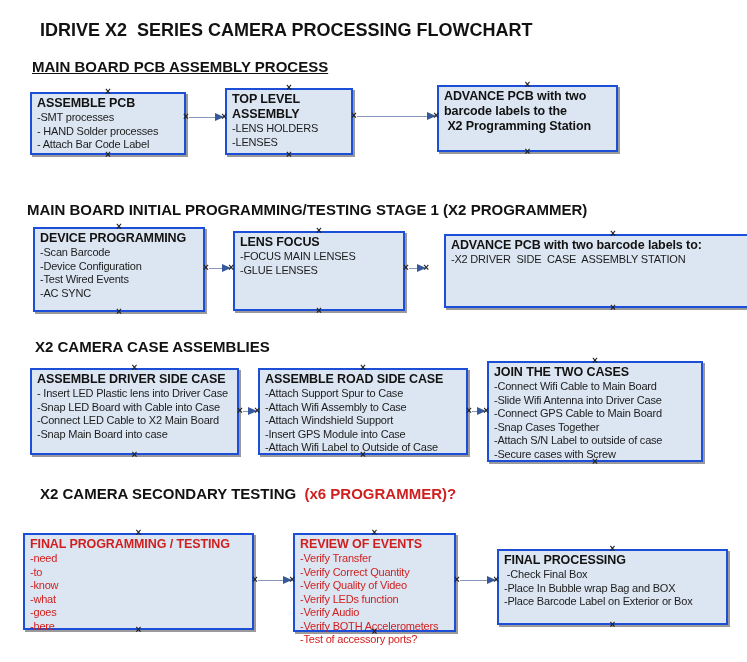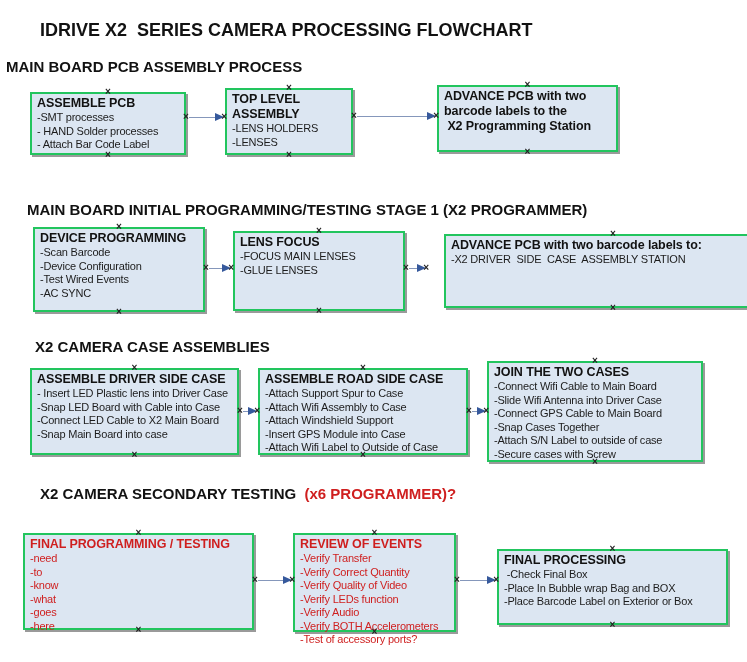--- a/index.html
+++ b/index.html
@@ -9,21 +9,21 @@
   }
   .main-title{
     position:absolute;top:20px;left:0;width:747px;text-align:left;
     font-size:18px;font-weight:bold;white-space:pre;color:#121212;padding-left:40px;
   }
   .sec-header{
     position:absolute;font-size:15px;font-weight:bold;white-space:pre;color:#121212;
   }
   .sec-header .red-part{color:#cf1f1f;}
   .fbox{
-    position:absolute;background:#dce6f2;border:2px solid #22c55e;
+    position:absolute;background:#dce6f2;border:2px solid #1d4ed8;
     box-shadow:2px 2px 0 #9a9a9a;box-sizing:border-box;
     padding:2px 3px 0 5px;overflow:visible;
   }
   .fbox::before,.fbox::after{
     content:"\00d7";position:absolute;left:50%;transform:translateX(-50%);
     font-size:10px;line-height:10px;color:#222;font-weight:bold;
   }
   .fbox::before{top:-7px;}
   .fbox::after{bottom:-7px;}
   .btitle{
@@ -48,21 +48,21 @@
   .conn::before{left:-4px;}
   .conn::after{right:-3px;}
 </style>
 </head>
 <body>
 
 <div class="canvas">
 
   <div class="main-title">IDRIVE X2  SERIES CAMERA PROCESSING FLOWCHART</div>
 
-  <div class="sec-header" style="left:6px;top:58px;">MAIN BOARD PCB ASSEMBLY PROCESS</div>
+  <div class="sec-header" style="left:32px;top:58px;text-decoration:underline;">MAIN BOARD PCB ASSEMBLY PROCESS</div>
 
   <div class="fbox" style="left:30px;top:92px;width:156px;height:63px;">
     <div class="btitle">ASSEMBLE PCB</div>
     <div class="blines">
         <div>-SMT processes</div>
         <div>- HAND Solder processes</div>
         <div>- Attach Bar Code Label</div>
       </div>
   </div>
 

